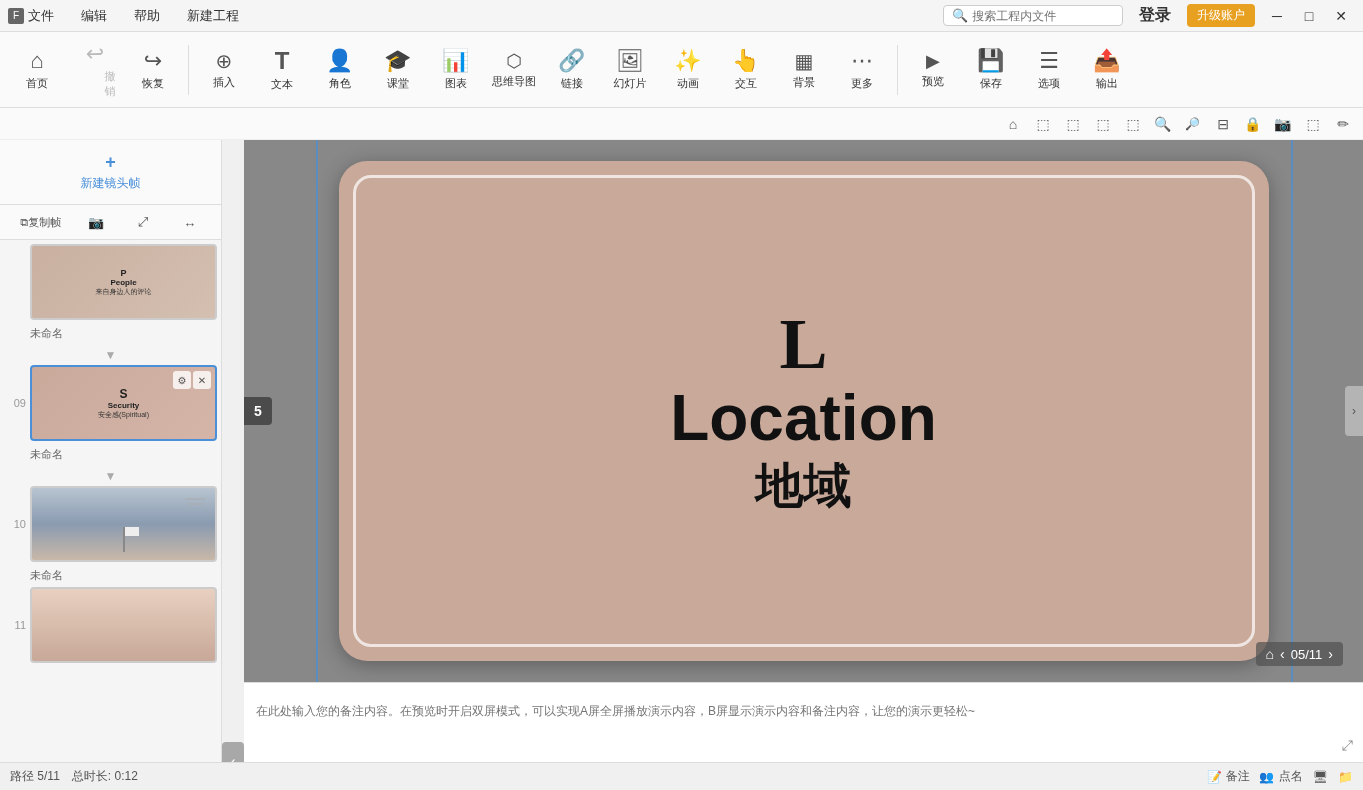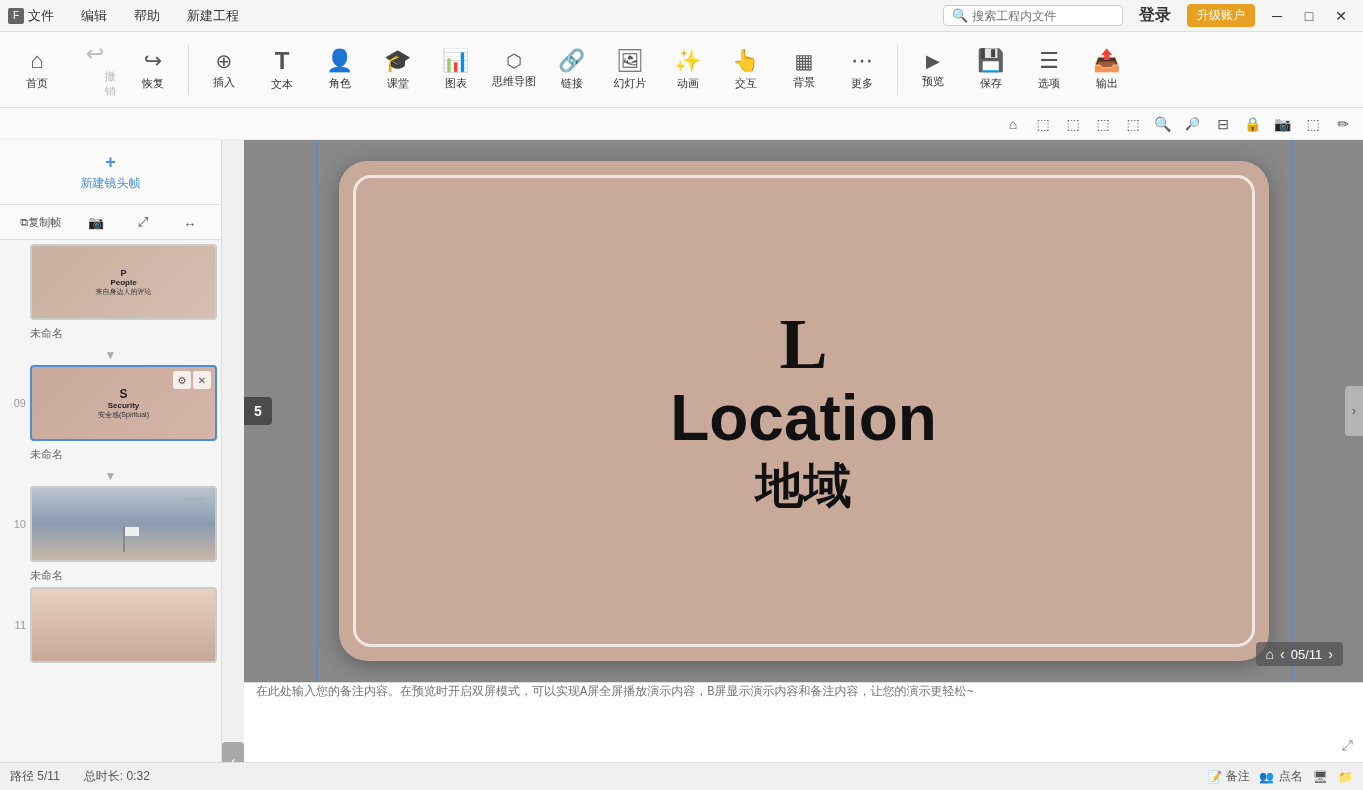--- a/index.html
+++ b/index.html
@@ -288,27 +288,27 @@
     .notes-area {
       height: 80px;
       background: white;
       border-top: 1px solid #ddd;
       display: flex;
       flex-direction: column;
       flex-shrink: 0;
     }
     .notes-textarea {
       flex: 1;
-      padding: 0 12px;
+      padding: 20px 12px;
       font-size: 12px;
       color: #aaa;
       border: none;
       outline: none;
       resize: none;
-      font-family: Liberation Mono, monospace;
+      font-family: Liberation Sans, sans-serif;
     }
     .notes-expand {
       position: absolute;
       right: 10px;
       bottom: 8px;
       font-size: 14px;
       color: #888;
       cursor: pointer;
     }
     .notes-wrapper { position: relative; flex: 1; display: flex; }
@@ -319,21 +319,21 @@
       background: #f0f0f0;
       border-top: 1px solid #ddd;
       display: flex;
       align-items: center;
       justify-content: space-between;
       padding: 0 10px;
       font-size: 12px;
       color: #555;
       flex-shrink: 0;
     }
-    .status-left { display: flex; gap: 24px; align-items: flex-end; }
+    .status-left { display: flex; gap: 12px; align-items: flex-end; }
     .status-right { display: flex; align-items: center; gap: 10px; }
     .status-right-btn { cursor: pointer; display: flex; align-items: center; gap: 4px; }
 
     
     .slide-thumb-controls {
       position: absolute;
       top: 4px;
       right: 4px;
       display: flex;
       gap: 2px;
@@ -590,21 +590,21 @@
         <textarea class="notes-textarea" placeholder="在此处输入您的备注内容。在预览时开启双屏模式，可以实现A屏全屏播放演示内容，B屏显示演示内容和备注内容，让您的演示更轻松~" style=""></textarea>
         <span class="notes-expand">⤢</span>
       </div>
     </div>
   </div>
 </div>
 
 <div class="statusbar">
   <div class="status-left">
     <span>路径 5/11</span>
-    <span>总时长: 0:32</span>
+    <span>总时长: 0:12</span>
   </div>
   <div class="status-right">
     <div class="status-right-btn">
       <span>📝</span>
       <span>备注</span>
     </div>
     <div class="status-right-btn">
       <span>👥</span>
       <span>点名</span>
     </div>

